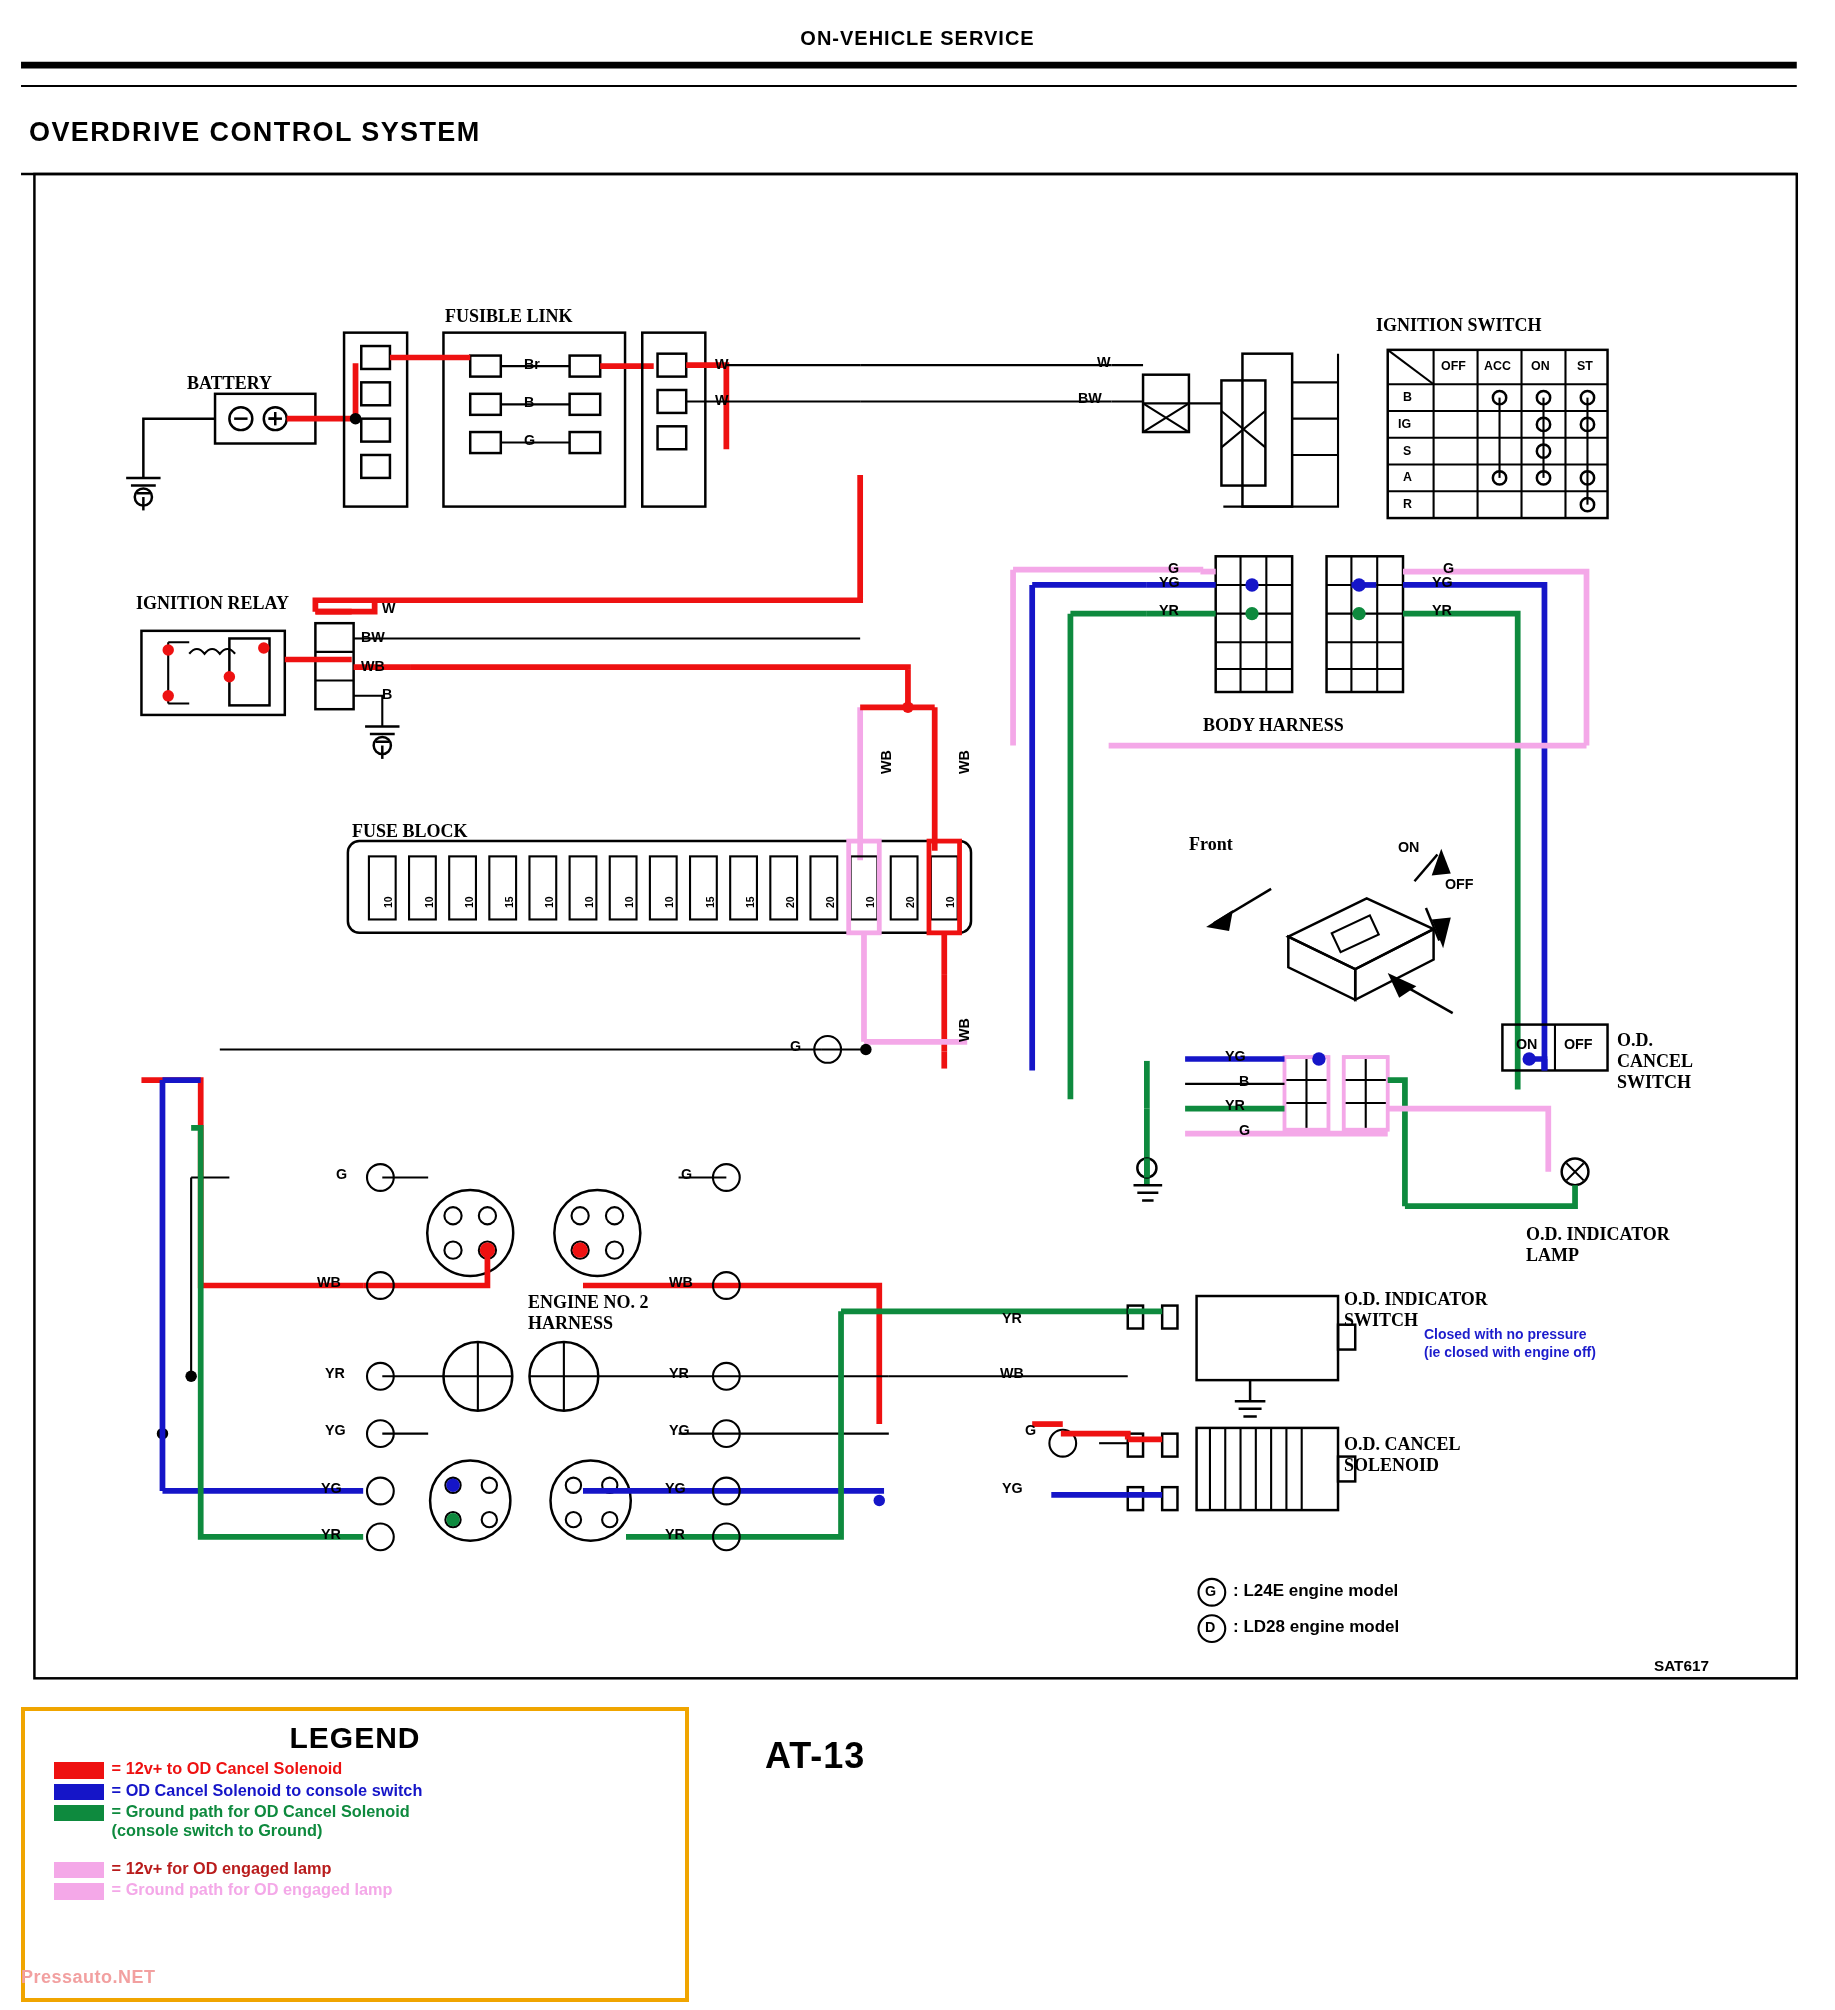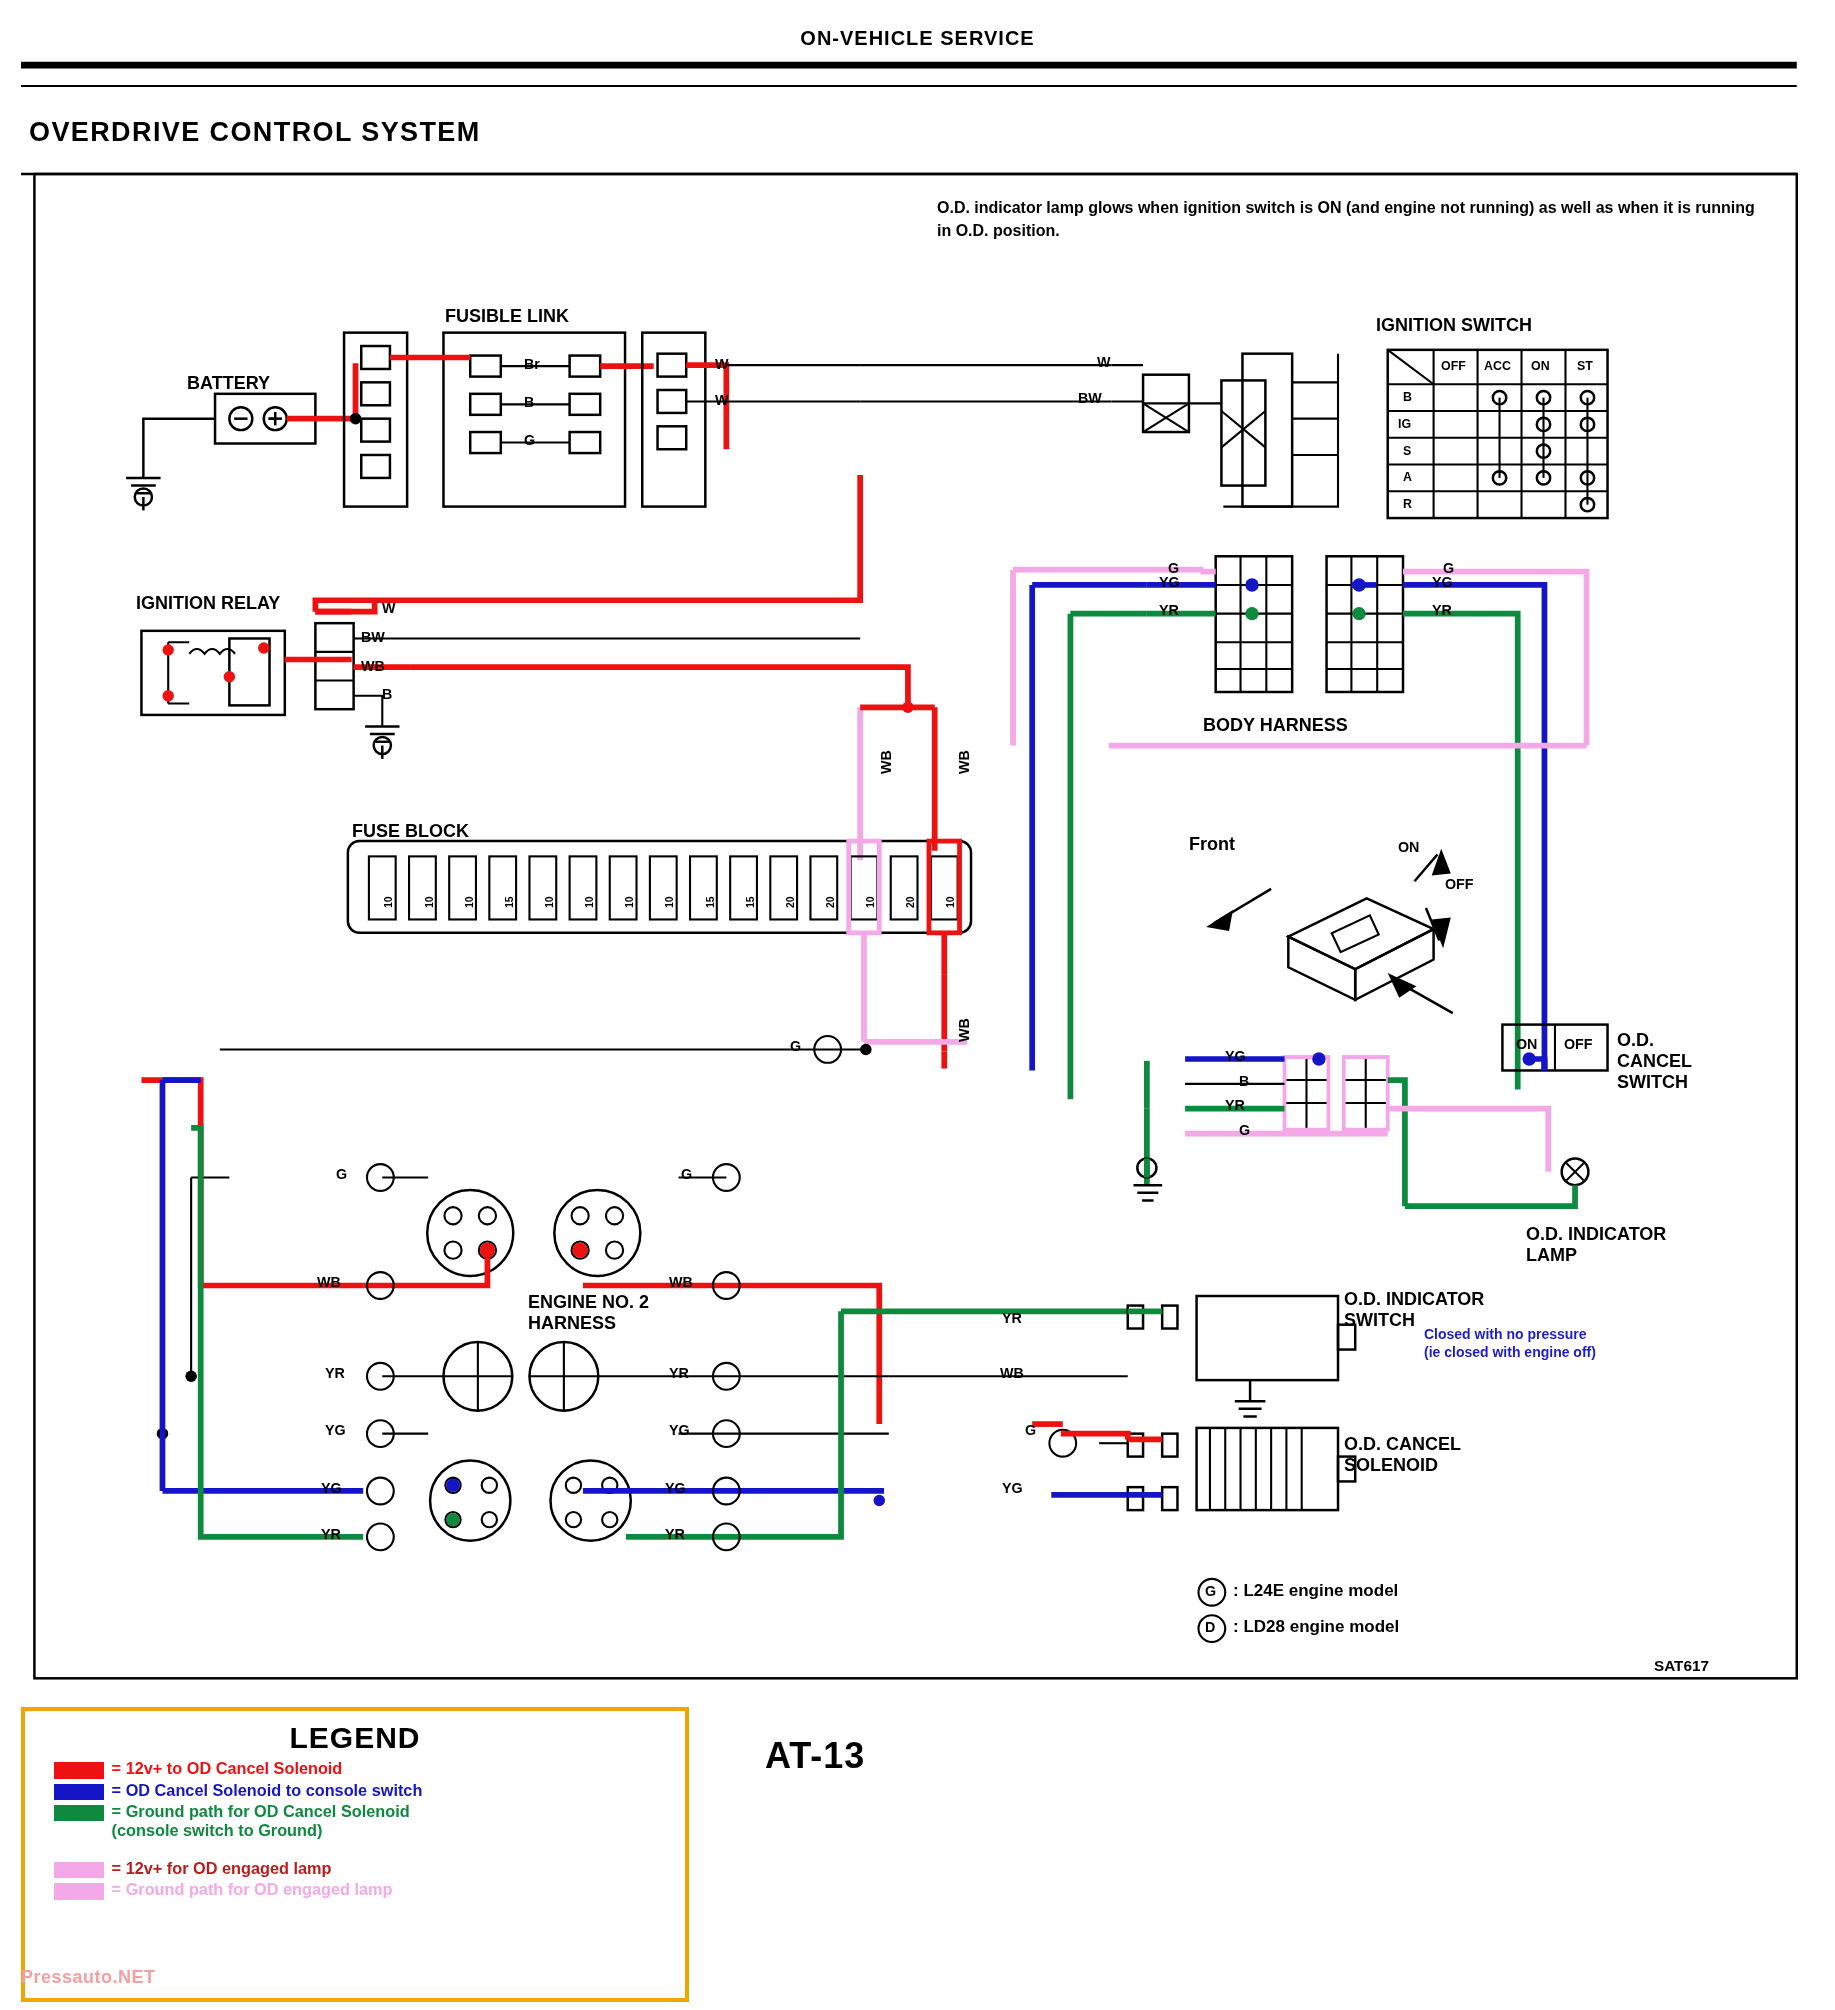--- a/index.html
+++ b/index.html
@@ -5,41 +5,40 @@
   html,body{margin:0;padding:0;background:#ffffff;}
   body{width:1835px;height:2010px;position:relative;font-family:"Liberation Sans",sans-serif;color:#000;}
   .page{position:absolute;left:0;top:0;width:1835px;height:2010px;overflow:hidden;}
   svg.diagram{position:absolute;left:0;top:0;width:1835px;height:2010px;}
   .hdr-title{position:absolute;width:100%;text-align:center;top:27px;font-size:20px;font-weight:bold;letter-spacing:1px;}
   .sec-title{position:absolute;left:29px;top:117px;font-size:27px;font-weight:bold;letter-spacing:1.4px;}
   .note{position:absolute;left:937px;top:196px;width:822px;font-size:16px;font-weight:bold;line-height:1.45;}
   .lbl{position:absolute;font-size:14.3px;font-weight:bold;white-space:nowrap;}
   .lbl.sm{font-size:12.4px;}
   .lbl.xs{font-size:10.5px;}
-  .lbl.big{font-size:18px;}
+  .lbl.big{font-size:18px;font-family:Liberation Serif, serif;}
   .lbl.rot{transform:rotate(-90deg);transform-origin:left top;}
   .blue-note{position:absolute;color:#1c1ccc;font-size:14px;font-weight:bold;line-height:1.3;}
   .legend{position:absolute;left:21px;top:1707px;width:660px;height:287px;border:4.8px solid #f0a500;background:#fff;}
   .legend h2{margin:0;padding:9.6px 0 3.8px 0;text-align:center;font-size:30px;font-weight:bold;letter-spacing:1px;}
   .legend-row{display:flex;align-items:flex-start;padding:1px 17px 1px 29px;}
   .sw{width:50px;height:16.3px;flex:0 0 50px;margin-top:2.9px;}
   .ltxt{font-size:16.3px;font-weight:bold;padding-left:7.6px;line-height:1.18;}
   .at13{position:absolute;left:765px;top:1735px;font-size:36px;font-weight:bold;letter-spacing:1px;}
   .sat{position:absolute;left:1654px;top:1657px;font-size:15.3px;font-weight:bold;}
   .wm{position:absolute;left:21px;top:1967px;font-size:18px;font-weight:bold;color:#f2a0a0;letter-spacing:0.5px;}
   .key{position:absolute;font-size:17px;font-weight:bold;}
 </style>
 </head>
 <body>
 
 <div class="page">
 
   <div class="hdr-title">ON-VEHICLE SERVICE</div>
   <div class="sec-title">OVERDRIVE CONTROL SYSTEM</div>
-  <div class="note">O.D. indicator lamp glows when ignition switch is ON (and engine not running) as well as when it is running in O.D. position.</div>
 
   <svg class="diagram" viewBox="0 0 1920 2103">
     <defs>
       <style>
         .k{stroke:#000;stroke-width:2.6;fill:none;}
         .kt{stroke:#000;stroke-width:2.2;fill:none;}
         .r{stroke:#ee1111;stroke-width:6;fill:none;}
         .bl{stroke:#1515c8;stroke-width:6;fill:none;}
         .gr{stroke:#0e8a3e;stroke-width:6;fill:none;}
         .pk{stroke:#f4a8e8;stroke-width:6;fill:none;}

